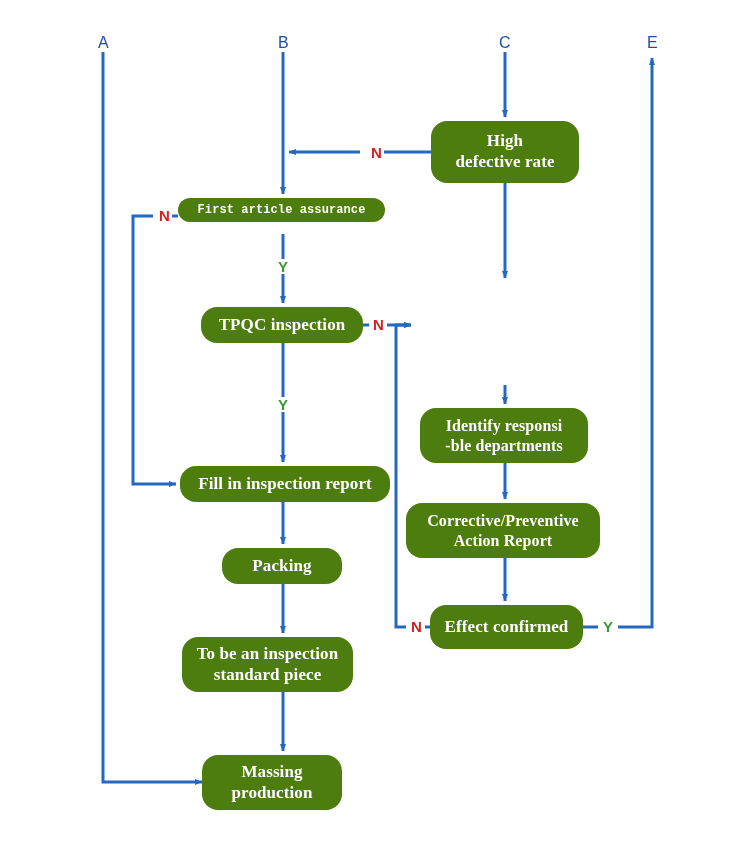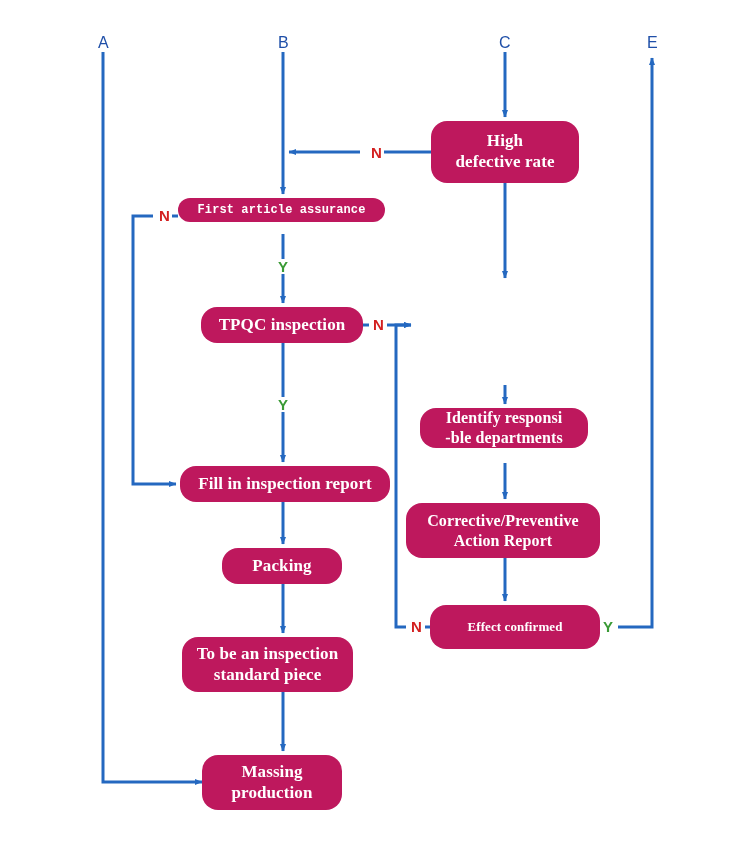--- a/index.html
+++ b/index.html
@@ -20,21 +20,21 @@
     position: absolute;
     left: 0;
     top: 0;
     width: 750px;
     height: 866px;
     pointer-events: none;
   }
   .node {
     position: absolute;
     box-sizing: border-box;
-    background: #be185d;
+    background: #4d7c0f;
     color: #ffffff;
     font-weight: bold;
     font-family: "Liberation Serif", "DejaVu Serif", serif;
     display: flex;
     align-items: center;
     justify-content: center;
     text-align: center;
     line-height: 1.22;
     border-radius: 16px;
     padding: 2px 8px;
@@ -124,27 +124,27 @@
   <div class="conn-label" style="left:647px; top:34px;">E</div>
 
   <div class="node" style="left:431px; top:121px; width:148px; height:62px;  font-size:17px;">High
 defective rate</div>
 
   <div class="node" style="left:178px; top:198px; width:207px; height:24px;  font-size:12px;font-family:Liberation Mono, monospace;">First article assurance</div>
 
   <div class="node" style="left:201px; top:307px; width:162px; height:36px;  font-size:17px;">TPQC inspection</div>
 
 
-  <div class="node" style="left:420px; top:408px; width:168px; height:40px;  font-size:16px;">Identify responsi
+  <div class="node" style="left:420px; top:408px; width:168px; height:55px;  font-size:16px;">Identify responsi
 -ble departments</div>
 
   <div class="node" style="left:406px; top:503px; width:194px; height:55px;  font-size:16px;">Corrective/Preventive
 Action Report</div>
 
-  <div class="node" style="left:430px; top:605px; width:170px; height:44px;  font-size:13px;">Effect confirmed</div>
+  <div class="node" style="left:430px; top:605px; width:153px; height:44px;  font-size:17px;">Effect confirmed</div>
 
   <div class="node" style="left:180px; top:466px; width:210px; height:36px;  font-size:17px;">Fill in inspection report</div>
 
   <div class="node" style="left:222px; top:548px; width:120px; height:36px;  font-size:17px;">Packing</div>
 
   <div class="node" style="left:182px; top:637px; width:171px; height:55px;  font-size:17px;">To be an inspection
 standard piece</div>
 
   <div class="node" style="left:202px; top:755px; width:140px; height:55px;  font-size:17px;">Massing
 production</div>

